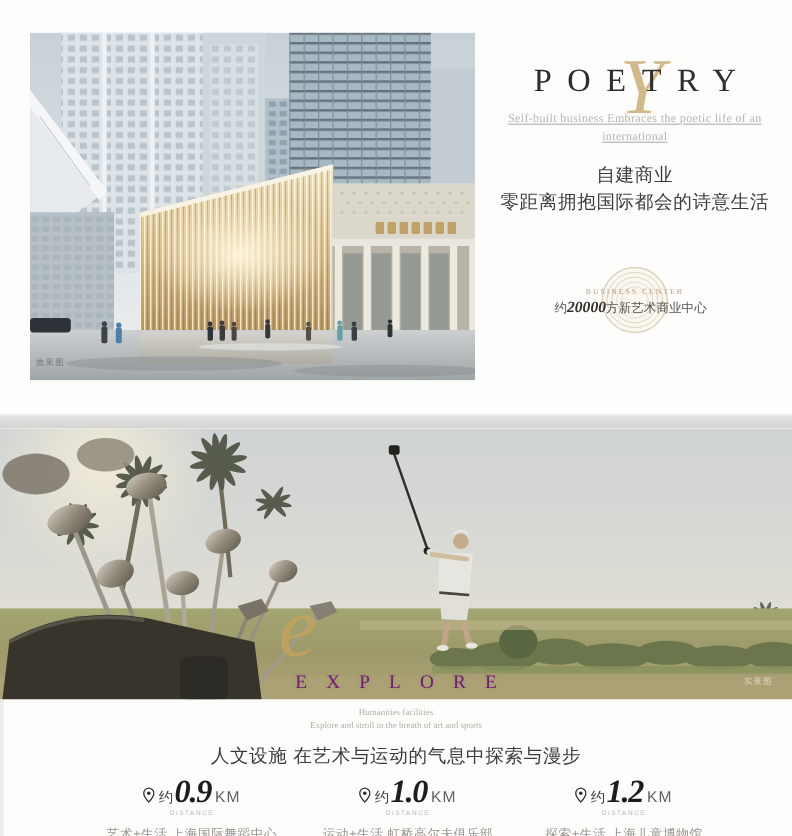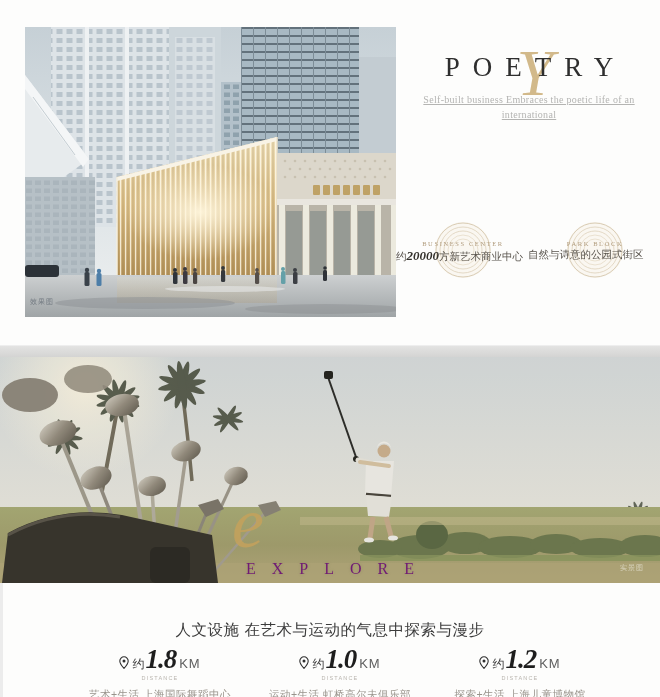--- a/index.html
+++ b/index.html
@@ -290,47 +290,37 @@
       <span class="watermark-top">效果图</span>
     </div>
 
     <div class="poetry-col">
       <span class="script-letter-top">Y</span>
       <div class="poetry-title">POETRY</div>
       <div class="poetry-sub">
         <div>Self-built business Embraces the poetic life of an international</div>
       </div>
       <div class="cn-heading-top">
+        <div>自建商业</div>
+        <div>零距离拥抱国际都会的诗意生活</div>
       </div>
     </div>
 
     <div class="badges-row">
       <div class="badge">
         <svg class="medallion" width="60" height="60" viewBox="0 0 60 60">
           <circle cx="30" cy="30" r="28" fill="#f7f2e8" opacity=".55"></circle>
           <circle cx="30" cy="30" r="27" fill="none" stroke="#d9ccb4" stroke-width="1"></circle>
           <circle cx="30" cy="30" r="23" fill="none" stroke="#ddd1ba" stroke-width=".8"></circle>
           <circle cx="30" cy="30" r="19" fill="none" stroke="#ddd1ba" stroke-width=".8"></circle>
           <circle cx="30" cy="30" r="15" fill="none" stroke="#e2d7c2" stroke-width=".7"></circle>
           <circle cx="30" cy="30" r="11" fill="none" stroke="#e2d7c2" stroke-width=".7"></circle>
         </svg>
         <div class="badge-label">BUSINESS CENTER</div>
         <div class="badge-cn"><span>约</span><span class="badge-num">20000</span><span>方新艺术商业中心</span></div>
-      </div>
-      <div class="badge">
-        <svg class="medallion" width="60" height="60" viewBox="0 0 60 60">
-          <circle cx="30" cy="30" r="28" fill="#f7f2e8" opacity=".55"></circle>
-          <circle cx="30" cy="30" r="27" fill="none" stroke="#d9ccb4" stroke-width="1"></circle>
-          <circle cx="30" cy="30" r="23" fill="none" stroke="#ddd1ba" stroke-width=".8"></circle>
-          <circle cx="30" cy="30" r="19" fill="none" stroke="#ddd1ba" stroke-width=".8"></circle>
-          <circle cx="30" cy="30" r="15" fill="none" stroke="#e2d7c2" stroke-width=".7"></circle>
-          <circle cx="30" cy="30" r="11" fill="none" stroke="#e2d7c2" stroke-width=".7"></circle>
-        </svg>
-        <div class="badge-label">PARK BLOCK</div>
-        <div class="badge-cn">自然与诗意的公园式街区</div>
       </div>
     </div>
   </div>
 
   <div class="section-divider"></div>
 
   <div class="golf-frame">
     <svg width="660" height="226" viewBox="0 0 660 226">
       <defs>
         <linearGradient id="sky2" x1="0" y1="0" x2="0" y2="1">
@@ -468,32 +458,36 @@
       </g>
 
       <rect width="660" height="226" fill="#3c3628" opacity=".05"></rect>
     </svg>
 
     <span class="script-letter-bottom">e</span>
     <div class="explore-title">EXPLORE</div>
     <span class="watermark-bottom">实景图</span>
   </div>
 
+  <div class="explore-sub">
+    <div>Humanities facilities</div>
+    <div>Explore and stroll in the breath of art and sports</div>
+  </div>
 
   <div class="cn-heading-bottom">人文设施 在艺术与运动的气息中探索与漫步</div>
 
   <div class="distances-row">
     <div class="distance-item">
       <div class="distance-line">
         <svg class="pin" width="10" height="13" viewBox="0 0 10 13">
           <path d="M5,.8 a4.2,4.2 0 0 1 4.2,4.2 c0,2.8 -4.2,7.4 -4.2,7.4 s-4.2,-4.6 -4.2,-7.4 A4.2,4.2 0 0 1 5,.8 Z" fill="none" stroke="#2f2f2f" stroke-width="1.1"></path>
           <circle cx="5" cy="5" r="1.5" fill="#2f2f2f"></circle>
         </svg>
         <span class="dist-prefix">约</span>
-        <span class="dist-value">1.8</span>
+        <span class="dist-value">0.9</span>
         <span class="dist-unit">KM</span>
       </div>
       <div class="dist-caption">DISTANCE</div>
       <div class="dist-label">艺术+生活 上海国际舞蹈中心</div>
     </div>
 
     <div class="distance-item">
       <div class="distance-line">
         <svg class="pin" width="10" height="13" viewBox="0 0 10 13">
           <path d="M5,.8 a4.2,4.2 0 0 1 4.2,4.2 c0,2.8 -4.2,7.4 -4.2,7.4 s-4.2,-4.6 -4.2,-7.4 A4.2,4.2 0 0 1 5,.8 Z" fill="none" stroke="#2f2f2f" stroke-width="1.1"></path>

